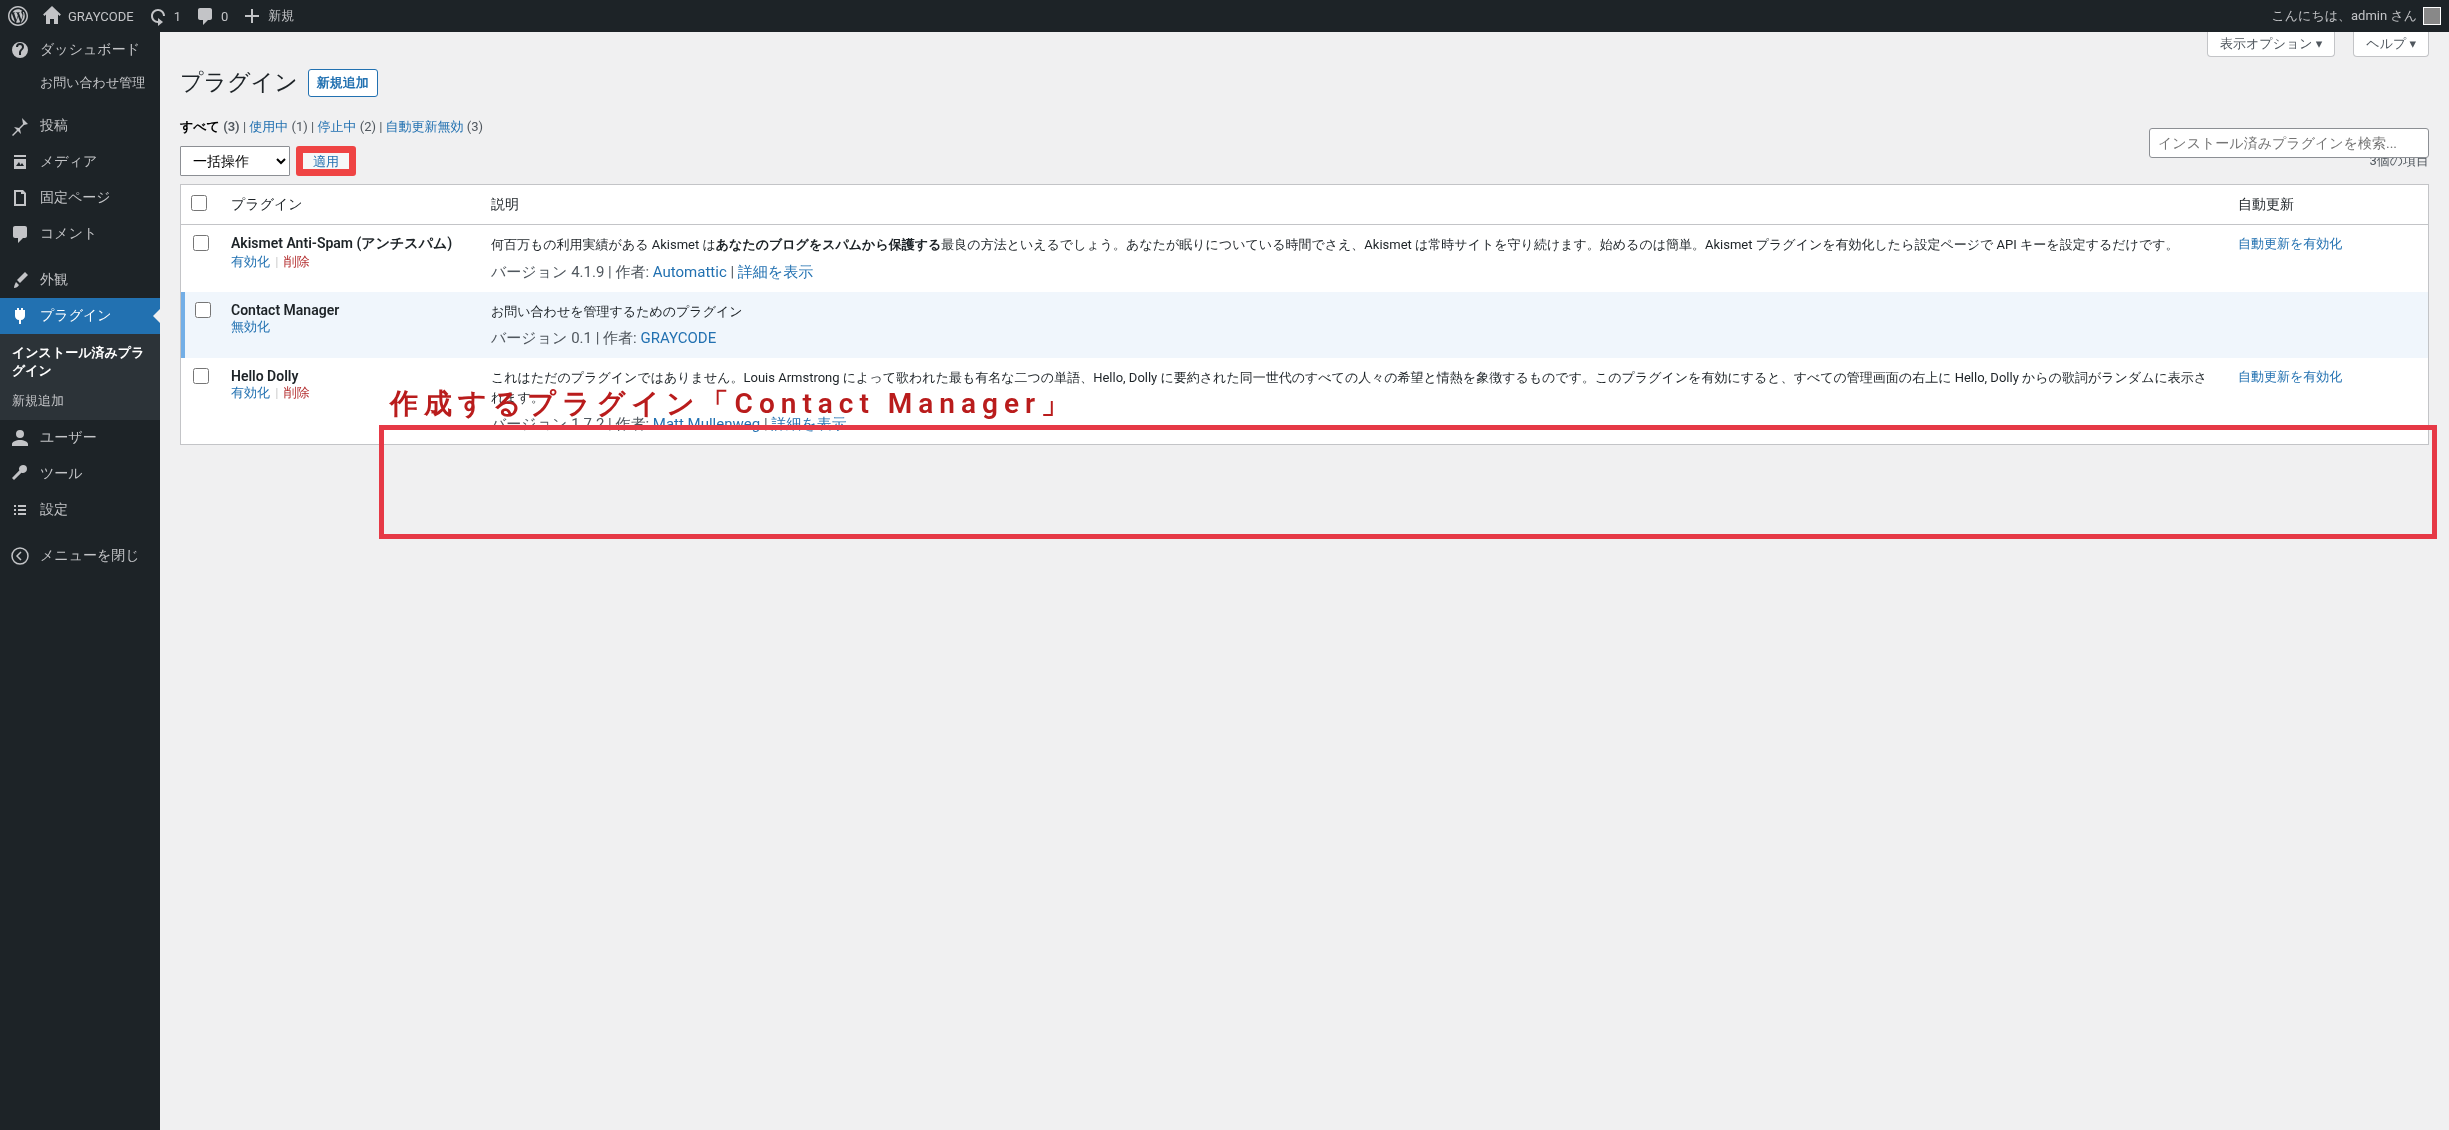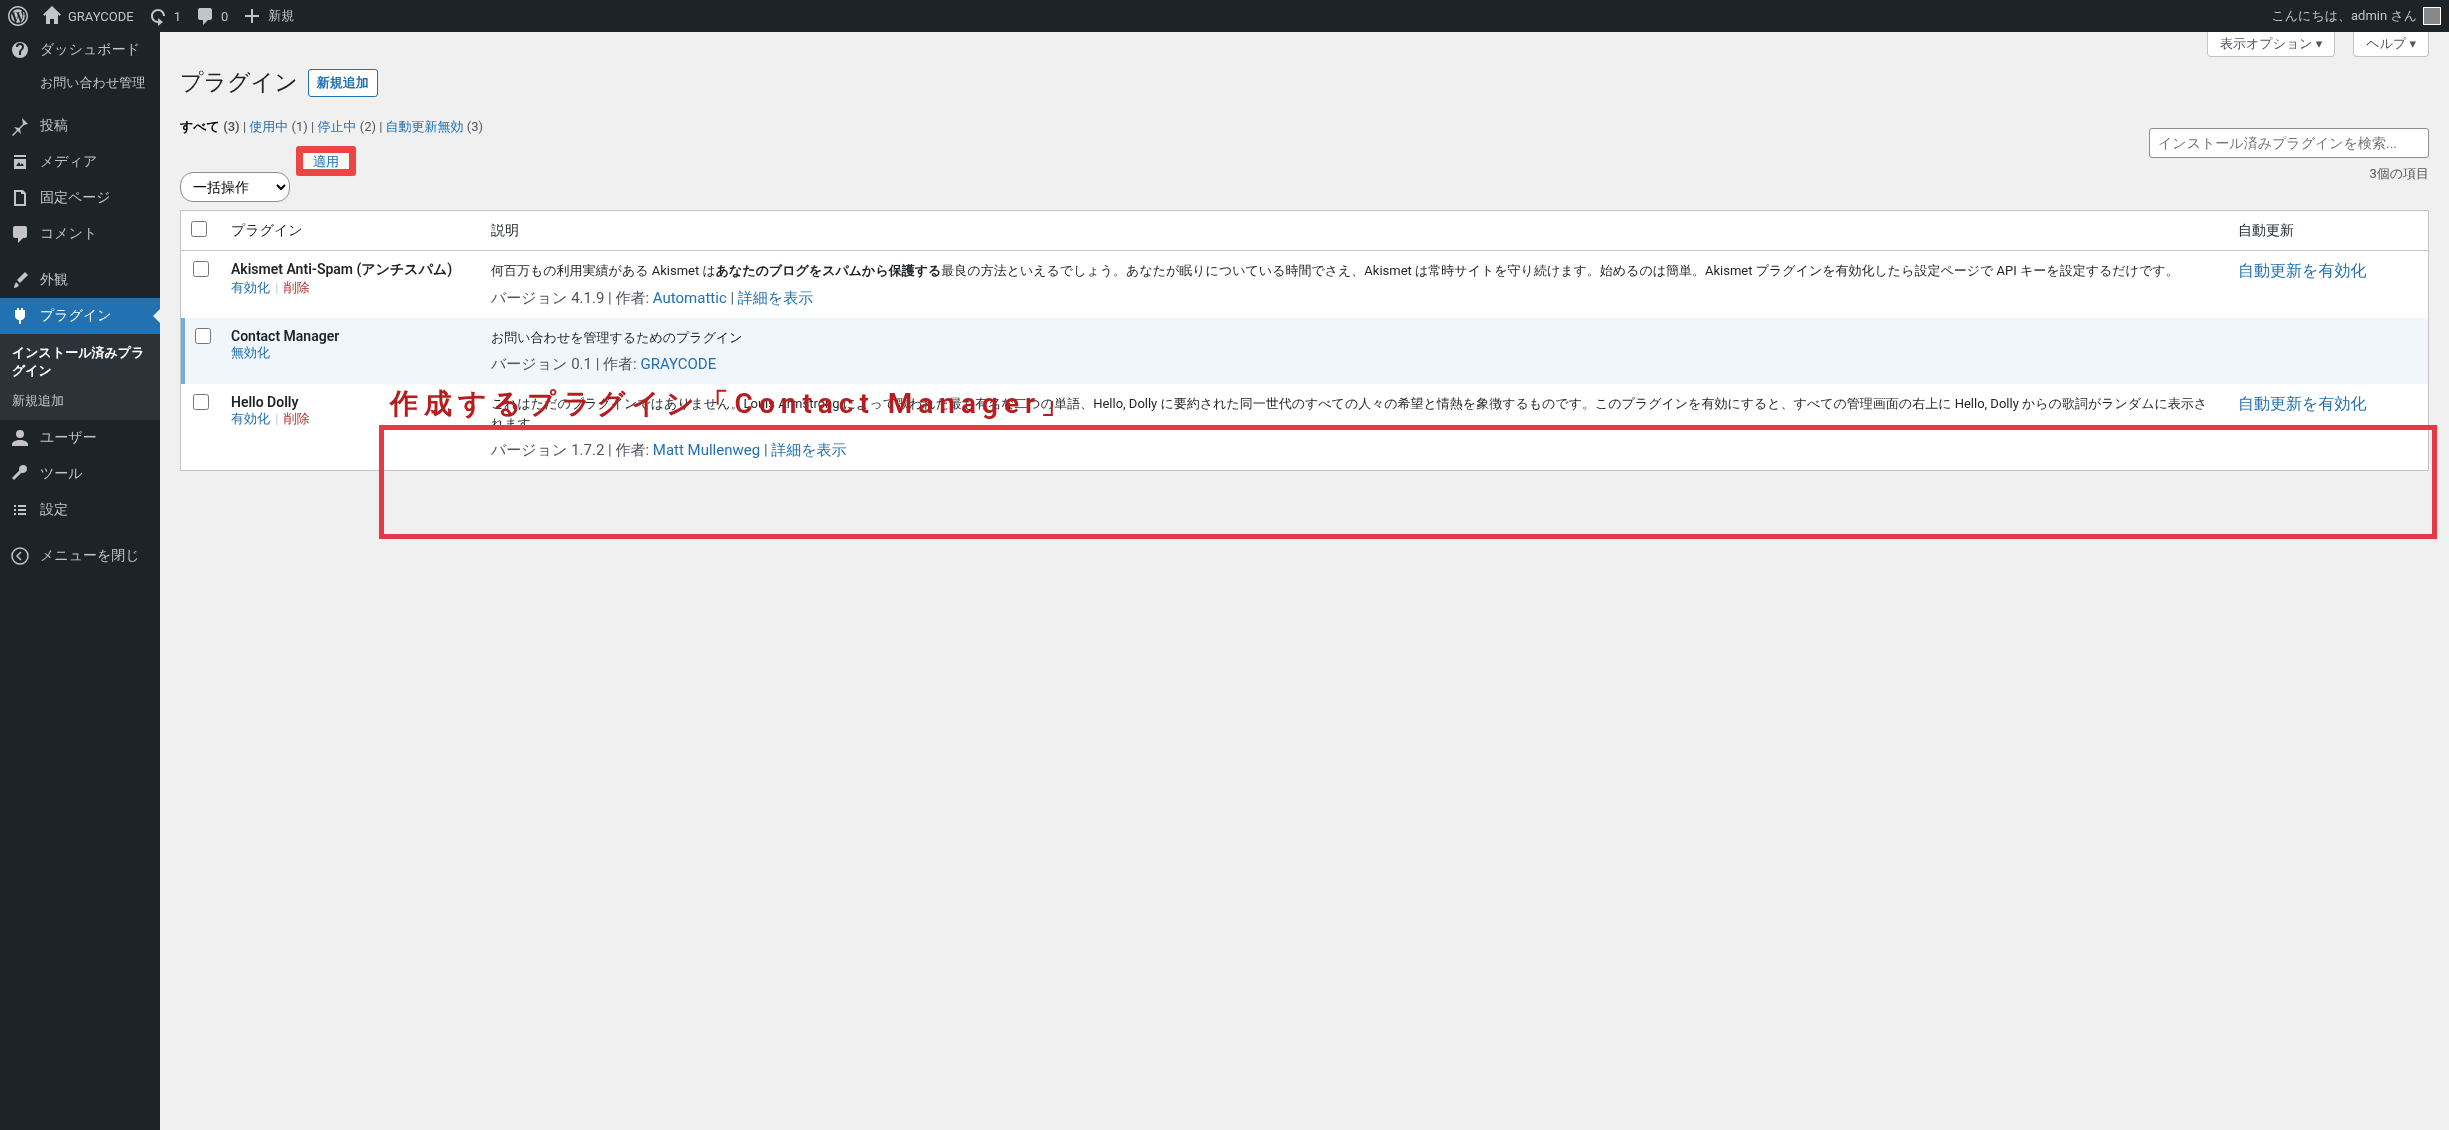--- a/index.html
+++ b/index.html
@@ -36,21 +36,21 @@
 .page-title { font-size: 23px; font-weight: 400; color: #1d2327; }
 .add-new-btn { border: 1px solid #2271b1; color: #2271b1; background: #fff; padding: 4px 8px; font-size: 13px; font-weight: 600; border-radius: 3px; cursor: pointer; }
 
 .subsubsub { font-size: 13px; color: #50575e; margin-bottom: 10px; }
 .subsubsub a { color: #2271b1; text-decoration: none; }
 .subsubsub .current { color: #000; font-weight: 600; }
 .subsubsub .count { color: #50575e; }
 
 .tablenav-top { display: flex; justify-content: space-between; align-items: center; margin-bottom: 8px; }
 .bulk-actions { display: flex; gap: 6px; }
-.bulk-actions select { padding: 0 24px 0 8px; height: 30px; border: 1px solid #8c8f94; border-radius: 13px; font-size: 14px; background: #fff; margin-top: 26px; }
+.bulk-actions select { padding: 0 24px 0 8px; height: 30px; border: 1px solid #8c8f94; border-radius: 1px; font-size: 14px; background: #fff; }
 .apply-btn { border: 7px solid #ef4444; color: #2271b1; background: #f6f7f7; padding: 0 10px; height: 30px; border-radius: 3px; font-size: 13px; cursor: pointer; }
 .search-box { position: absolute; right: 20px; top: 96px; }
 .search-input { padding: 0 8px; height: 30px; width: 280px; border: 1px solid #8c8f94; border-radius: 3px; font-size: 14px; }
 .items-count { font-size: 13px; color: #50575e; }
 
 
 .plugin-table { width: 100%; border-spacing: 0; background: #fff; border: 1px solid #c3c4c7; }
 .plugin-table thead th { text-align: left; padding: 10px 10px; font-weight: 400; font-size: 14px; color: #1d2327; border-bottom: 1px solid #c3c4c7; }
 .plugin-table td { padding: 10px 10px; font-size: 13px; vertical-align: top; color: #1d2327; }
 .plugin-table tbody tr { border-bottom: 1px solid #dcdcde; }
@@ -58,21 +58,21 @@
 .name-col { width: 260px; }
 .auto-col { width: 200px; }
 .plugin-name { font-weight: 600; font-size: 14px; }
 .row-actions { margin-top: 0; font-size: 13px; }
 .row-actions a { color: #2271b1; text-decoration: none; }
 .row-actions .delete { color: #b32d2e; }
 .row-actions .sep { color: #ccc; margin: 0 2px; }
 .desc-text { font-size: 13px; line-height: 1.5; }
 .desc-meta { margin-top: 8px; color: #50575e; font-size: 15px; }
 .desc-meta a { color: #2271b1; text-decoration: none; }
-.auto-link { color: #2271b1; font-size: 16px; text-decoration: none; }
+.auto-link { color: #2271b1; font-size: 13px; text-decoration: none; }
 
 tr.active { background: #f0f6fc; }
 tr.active td:first-child { border-left: 4px solid #72aee6; }
 
 
 .annotation-label { position: absolute; left: 230px; top: 353px; font-size: 28px; font-weight: 600; color: #b91c1c; letter-spacing: 6px; z-index: 10; }
 .annotation-box { position: absolute; left: 219px; top: 393px; right: 12px; height: 114px; border: 5px solid #e63946; z-index: 5; pointer-events: none; }
 
 input[type=checkbox] { width: 16px; height: 16px; cursor: pointer; }
 </style>

